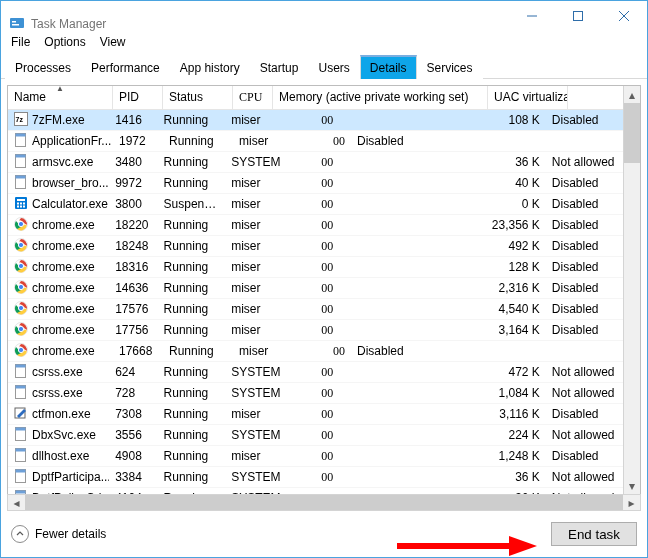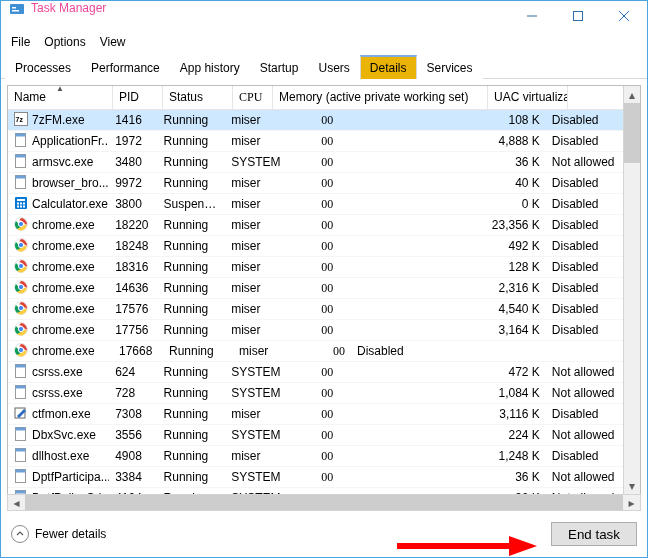--- a/index.html
+++ b/index.html
@@ -1,28 +1,28 @@
 <!DOCTYPE html>
 <html><head>
 <meta charset="utf-8">
 <style>
   * { box-sizing: border-box; }
   html, body { margin: 0; padding: 0; font-family: "Segoe UI", Arial, sans-serif; font-size: 12px; background: #fff; }
   .window { width: 648px; height: 558px; border: 1px solid #4aa3df; background: #fff; display: flex; flex-direction: column; }
-  .titlebar { height: 30px; background: #fff; display: flex; align-items: flex-start; padding-left: 8px; color: #ec4899; }
+  .titlebar { height: 30px; background: #fff; display: flex; align-items: flex-end; padding-left: 8px; color: #737373; }
   .titlebar .icon { width: 16px; height: 16px; margin-right: 6px; }
   .titlebar .title { flex: 1; }
   .winbtns { display: flex; height: 100%; }
   .winbtn { width: 46px; display: flex; align-items: center; justify-content: center; color: #2e6da9; }
   .winbtn svg { stroke: #2e6da9; }
   .menubar { height: 22px; background: #fff; padding: 0 4px; display: flex; align-items: center; gap: 2px; border-bottom: 1px solid #fff; }
   .menuitem { padding: 2px 6px; cursor: default; }
   .tabs { height: 26px; display: flex; align-items: flex-end; padding: 0 4px; border-bottom: 1px solid #d9d9d9; text-align: right; }
   .tab { padding: 4px 9px; border: 1px solid transparent; border-bottom: 0; cursor: default; position: relative; top: 1px; background: #fff; }
-  .tab.active { border-color: #d9d9d9; border-top: 2px solid #7aaee0; background: #eab308; }
+  .tab.active { border-color: #d9d9d9; border-top: 2px solid #7aaee0; background: #0ea5e9; }
   .content { flex: 1; display: flex; flex-direction: column; padding: 6px 6px 0 6px; min-height: 0; }
   .table-wrap { flex: 1; border: 1px solid #bdbdbd; display: flex; min-height: 0; }
   .table-inner { flex: 1; display: flex; flex-direction: column; min-width: 0; }
   .headers { display: flex; height: 24px; background: #fff; border-bottom: 1px solid #e5e5e5; }
   .headers .col { padding: 4px 6px; border-right: 1px solid #e5e5e5; white-space: nowrap; overflow: hidden; cursor: default; position: relative; }
   .rows { flex: 1; overflow-y: hidden; }
   .row { display: flex; height: 21px; align-items: center; border-bottom: 1px solid #f5f5f5; }
   .row.selected { background: #cde8ff; }
   .row .cell { padding: 2px 6px; white-space: nowrap; overflow: hidden; text-overflow: ellipsis; }
   .row .icon-cell { display: flex; align-items: center; gap: 4px; }
@@ -131,21 +131,20 @@
                 <span><svg class="proc-icon" viewBox="0 0 14 14">
                     <rect x="1.5" y="0.5" width="10" height="13" fill="#fff" stroke="#999"></rect>
                     <rect x="1.5" y="0.5" width="10" height="3" fill="#6ea0d8"></rect>
                   </svg></span>
                 <span>ApplicationFr...</span>
               </div>
               <div class="cell col-pid">1972</div>
               <div class="cell col-status">Running</div>
               <div class="cell col-user">miser</div>
               <div class="cell col-cpu">00</div>
-              <div class="cell col-mem">4,888 K</div>
               <div class="cell col-uac">Disabled</div>
             </div>
             <div class="row">
               <div class="cell col-name icon-cell">
                 <span><svg class="proc-icon" viewBox="0 0 14 14">
                     <rect x="1.5" y="0.5" width="10" height="13" fill="#fff" stroke="#999"></rect>
                     <rect x="1.5" y="0.5" width="10" height="3" fill="#6ea0d8"></rect>
                   </svg></span>
                 <span>armsvc.exe</span>
               </div>

